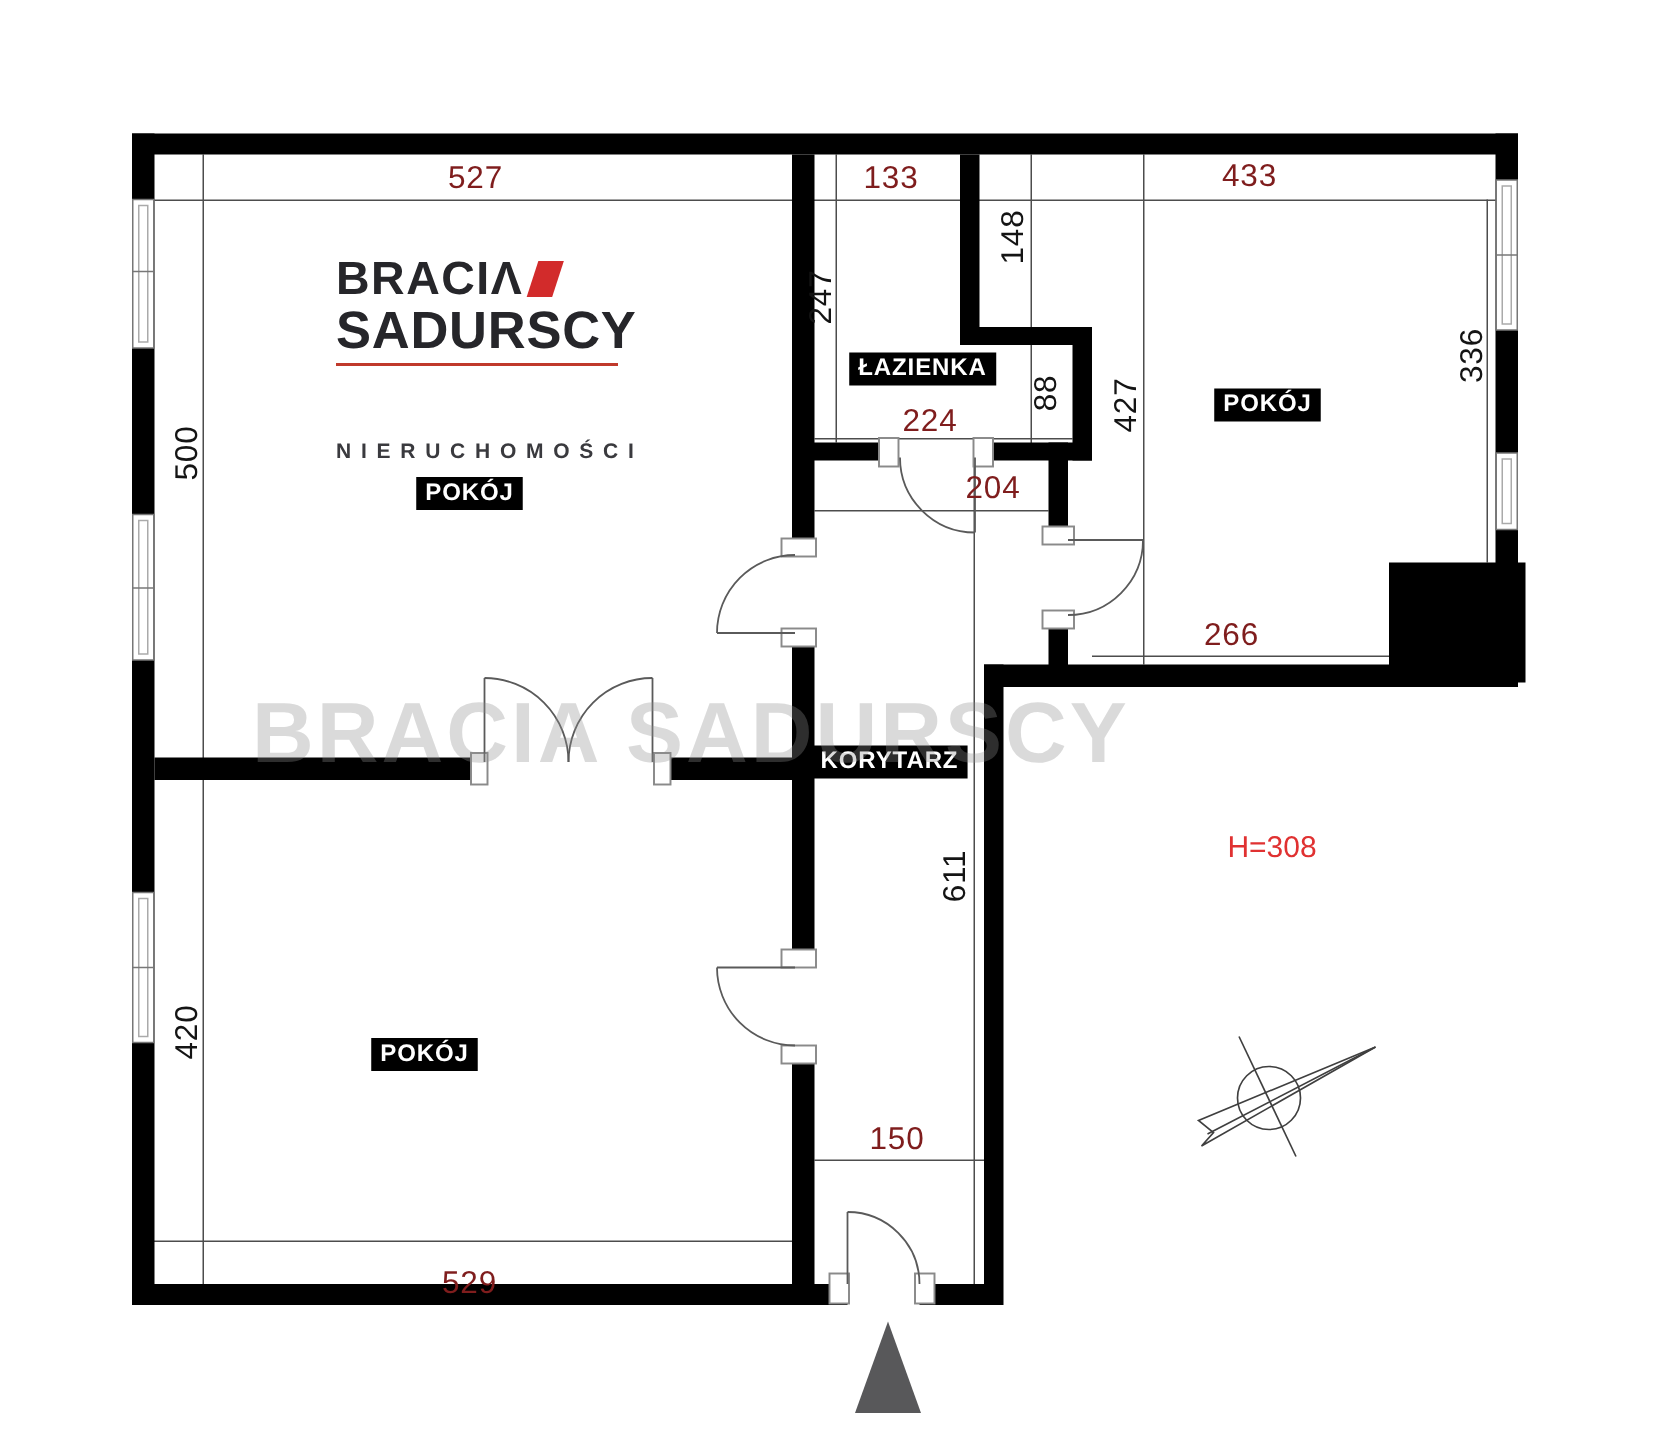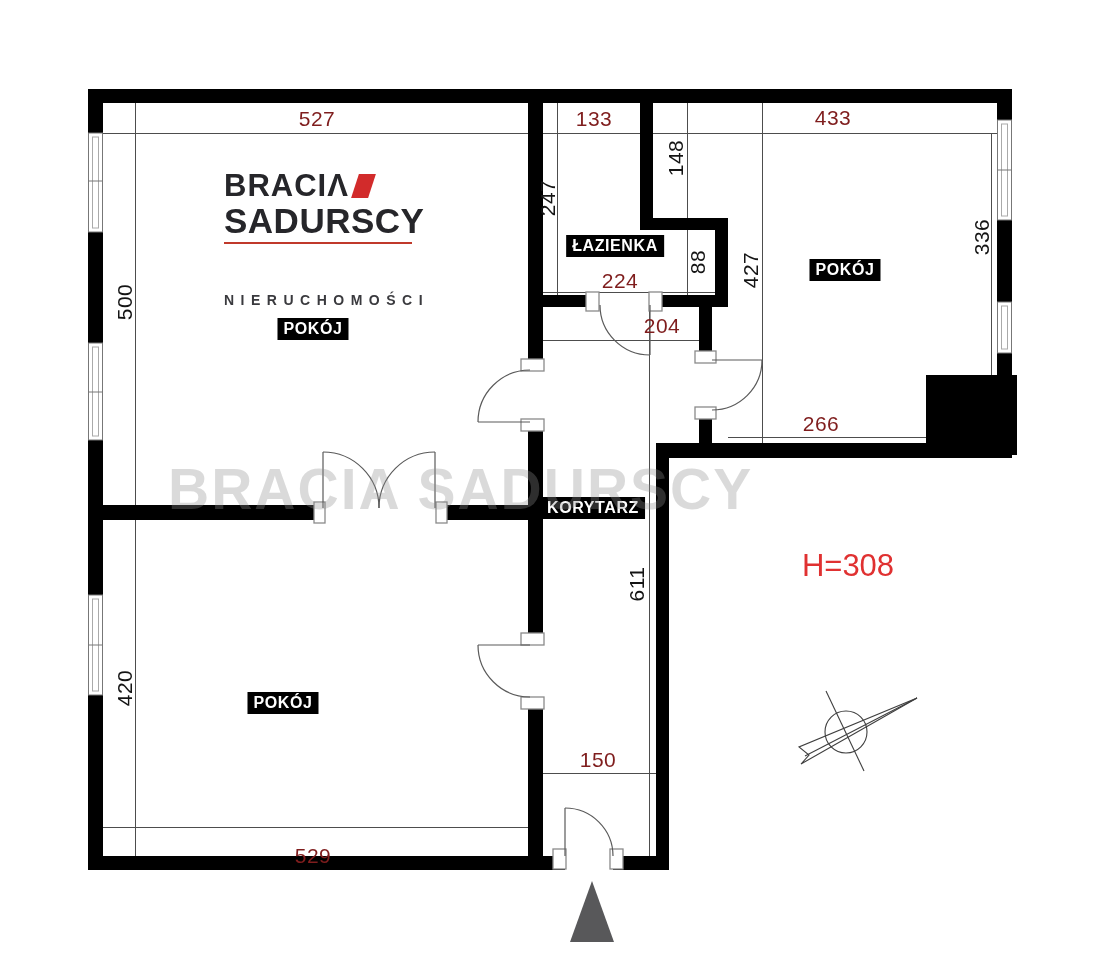--- a/index.html
+++ b/index.html
@@ -7,21 +7,21 @@
         font-family:"Liberation Sans", sans-serif;}
   .wall{position:absolute;background:#000;z-index:10;}
   .dline{position:absolute;background:#4d4d4d;z-index:5;}
   .hdim{position:absolute;transform:translate(-50%,-50%);font-size:21px;color:#7f1d1d;
         z-index:20;white-space:nowrap;letter-spacing:0.5px;}
   .vdim{position:absolute;transform:translate(-50%,-50%) rotate(-90deg);font-size:21px;
         color:#141414;z-index:20;white-space:nowrap;letter-spacing:0.5px;}
   .rlabel{position:absolute;transform:translate(-50%,-50%);background:#000;color:#fff;
         font-size:16px;font-weight:700;letter-spacing:0.6px;padding:3px 6px;line-height:1;
         z-index:25;white-space:nowrap;}
-  #height-note{position:absolute;transform:translate(-50%,-50%);color:#e03131;font-size:31px;
+  #height-note{position:absolute;transform:translate(-50%,-50%);color:#e03131;font-size:20px;
         font-weight:500;z-index:25;white-space:nowrap;}
   #overlay{position:absolute;left:0;top:0;z-index:15;pointer-events:none;}
   #watermark{position:absolute;left:168px;top:444px;font-size:57px;font-weight:700;
         color:#8f8f8f;opacity:0.32;letter-spacing:2px;white-space:nowrap;z-index:30;margin-top:12px;}
   
   #logo{position:absolute;left:224px;top:170px;z-index:25;}
   #logo .l1{font-size:31px;font-weight:800;color:#26262a;letter-spacing:1px;line-height:1.05;
         display:flex;align-items:center;}
   #logo .mark{display:inline-block;width:17px;height:24px;background:#d22b2b;
         transform:skewX(-18deg);margin-left:6px;}

